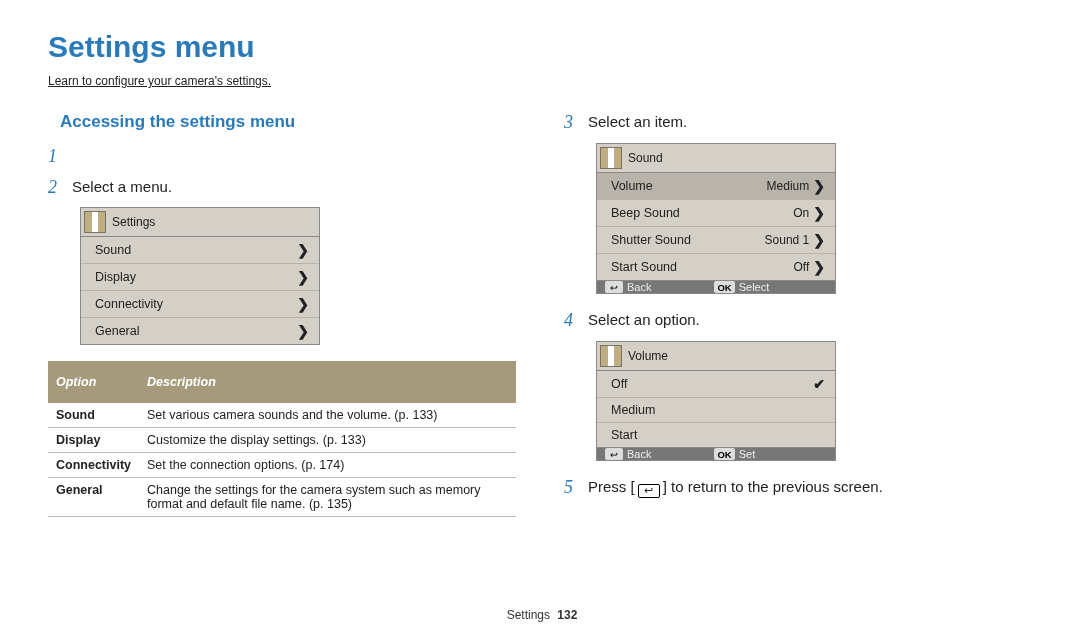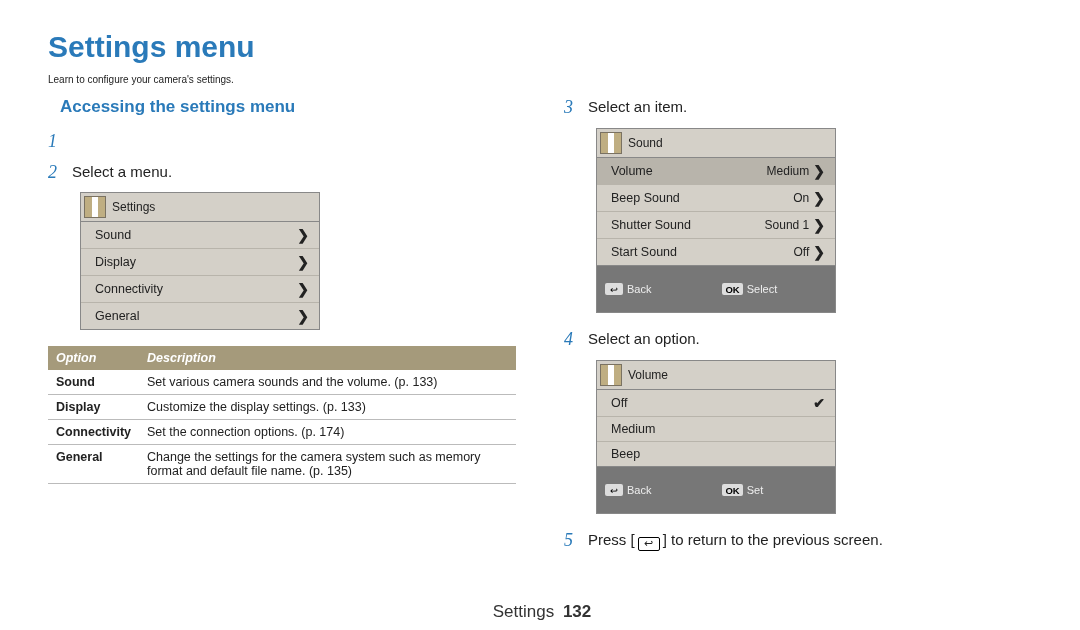--- a/index.html
+++ b/index.html
@@ -23,21 +23,21 @@
     height:630px;
     position:relative;
   }
   .page{padding:30px 48px 0 48px;}
   h1{
     color:var(--accent);
     font-size:30px;
     font-weight:700;
     margin:0 0 10px 0;
   }
-  .subtitle{font-size:10px;color:var(--text);margin-bottom:12px;}
+  .subtitle{font-size:12px;color:var(--text);margin-bottom:24px;text-decoration:underline;}
   .cols{display:flex;gap:48px;}
   .col{flex:1;min-width:0;}
   h2{
     color:var(--accent);
     font-size:17px;
     font-weight:700;
     margin:0 0 14px 12px;
   }
   .step{display:flex;gap:10px;align-items:flex-start;font-size:15px;margin-bottom:10px;color:var(--text);}
   .step-num{
@@ -99,23 +99,23 @@
     padding:5px 10px 5px 14px;
     border-bottom:1px solid var(--panel-darker);
     background:var(--panel);
   }
   .panel-row:last-child{border-bottom:none;text-align:right;}
   .panel-row .label{}
   .panel-row .value{display:flex;align-items:center;gap:4px;font-size:12px;}
   .panel-row .chev{font-weight:700;font-size:14px;}
   .panel-row.hl{background:var(--panel-darker);}
   .panel-footer{
-    display:flex;gap:26px;align-items:center;
+    display:flex;gap:18px;align-items:center;
     background:#777;color:#eee;
-    font-size:11px;padding:17px 8px;
+    font-size:11px;padding:0 8px;
     border-top:1px solid var(--border);
   }
   .panel-footer .key{
     display:inline-flex;align-items:center;justify-content:center;
     background:#ddd;color:#000;
     border-radius:2px;font-size:9.5px;padding:0 3px;height:12px;min-width:18px;margin-right:4px;
   }
   .panel-footer .key.ok{font-weight:700;margin-left:45px;}
   .check{font-size:14px;font-weight:700;}
   
@@ -123,32 +123,32 @@
     border-collapse:collapse;
     width:100%;
     font-size:12.5px;
     margin-top:4px;
   }
   table.opts th{
     background:var(--row-header);
     color:#fff;
     text-align:left;
     font-weight:600;
-    padding:5px 8px;
+    padding:14px 8px;
     font-style:italic;
   }
   table.opts td{
     padding:5px 8px;
     border-bottom:1px solid var(--hairline);
     vertical-align:top;
   }
   table.opts td:first-child{font-weight:700;white-space:nowrap;}
   .page-footer{
     position:absolute;bottom:8px;left:4px;right:0;
-    text-align:center;font-size:17px;color:#333;
+    text-align:center;font-size:12px;color:#333;
   }
   .page-footer b{font-weight:700;margin-left:4px;}
 </style>
 </head>
 <body>
 
 <div class="page">
   <h1>Settings menu</h1>
   <div class="subtitle">Learn to configure your camera's settings.</div>
 
@@ -277,21 +277,21 @@
         <div class="panel-body">
           <div class="panel-row">
             <span class="label">Off</span>
             <span class="check">✔</span>
           </div>
           <div class="panel-row">
             <span class="label">Medium</span>
             <span></span>
           </div>
           <div class="panel-row">
-            <span class="label">Beep</span>
+            <span class="label">Start</span>
             <span></span>
           </div>
         </div>
         <div class="panel-footer">
           <span><span class="key">↩</span><span>Back</span></span>
           <span><span class="key ok">OK</span><span>Set</span></span>
         </div>
       </div>
 
       <div class="step">

